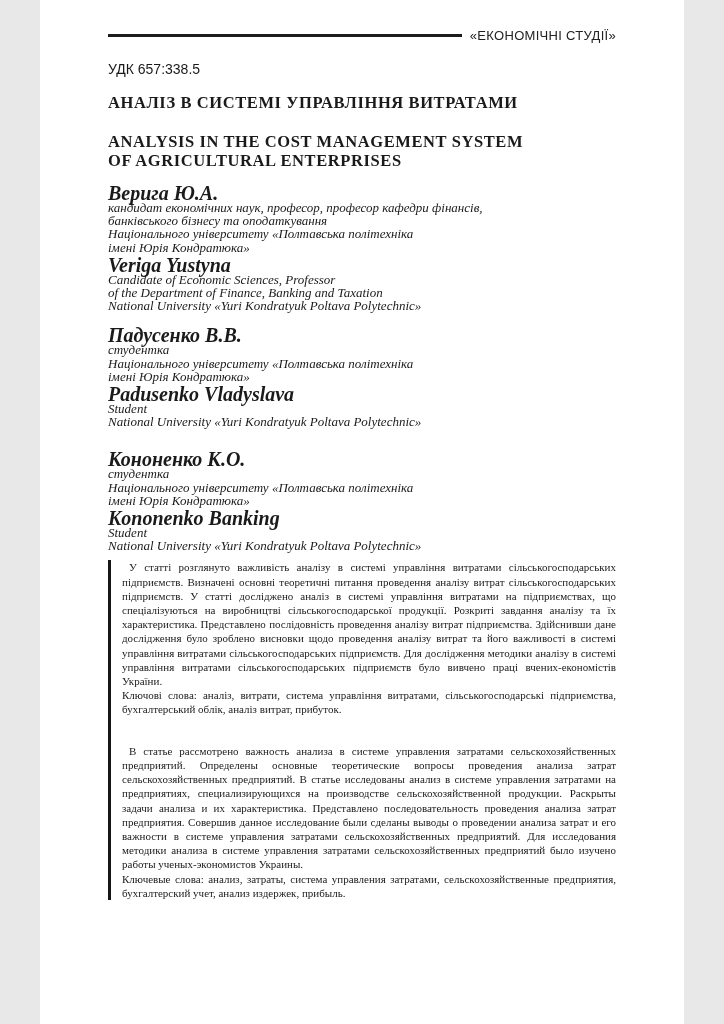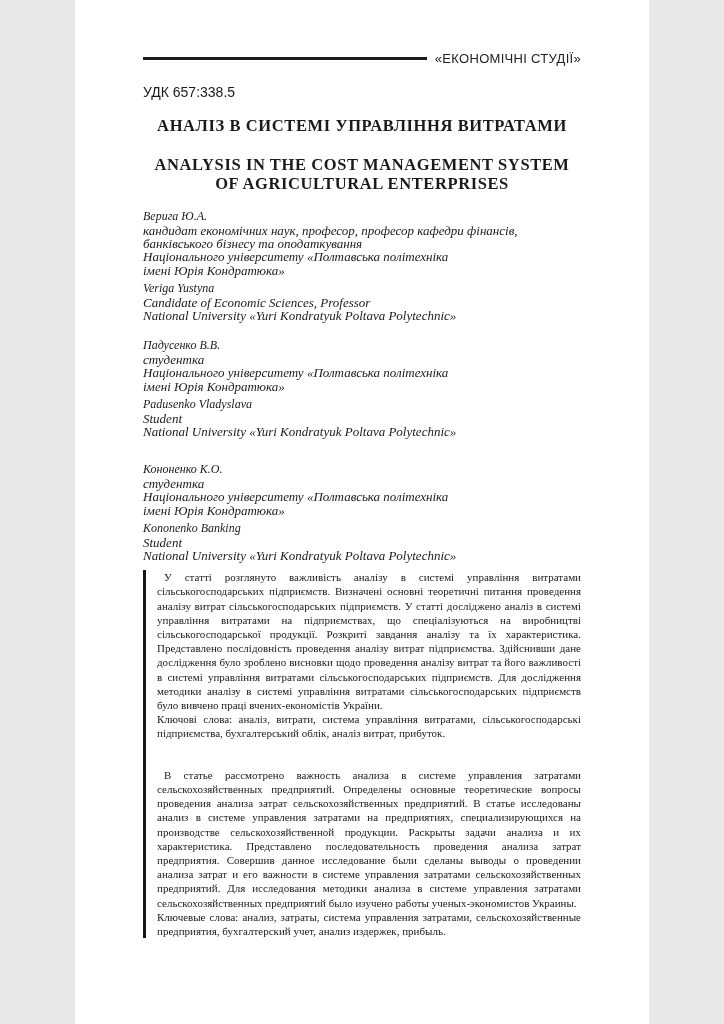--- a/index.html
+++ b/index.html
@@ -1,23 +1,23 @@
 <!DOCTYPE html>
 <html lang="uk"><head>
 <meta charset="utf-8">
 <style>
   html, body { margin: 0; padding: 0; background: #e8e8e8; }
   .page {
     position: relative;
-    width: 574px;
+    width: 644px;
     height: 1024px;
     margin: 0 auto;
     background: #ffffff;
     box-sizing: border-box;
-    padding: 51px 68px 0 68px;
+    padding: 28px 68px 0 68px;
     color: #1a1a1a;
     font-family: "Liberation Serif", "DejaVu Serif", serif;
     overflow: hidden;
   }
 
   
   .header-row { display: flex; align-items: center; }
   .header-rule { flex: 1 1 auto; height: 3px; background: #1c1c1c; margin-right: 8px; }
   .journal-name {
     font-family: "Liberation Sans", "DejaVu Sans", sans-serif;
@@ -28,38 +28,38 @@
   }
 
   .udc {
     margin-top: 18px;
     font-family: "Liberation Sans", "DejaVu Sans", sans-serif;
     font-size: 14px;
   }
 
   
   .title-uk, .title-en {
-    text-align: center;
+    text-align: left;
     font-weight: bold;
     font-size: 16.5px;
     line-height: 19px;
     letter-spacing: 0.6px;
   }
   .title-uk { margin-top: 16px; }
   .title-en { margin-top: 20px; }
 
   
   .authors { margin-top: 16px; }
   .author-block { margin-top: 0; }
   .author-block.gap-sm { margin-top: 16px; }
   .author-block.gap-md { margin-top: 24px; }
   .author-name {
-    font-weight: normal;
+    font-weight: bold;
     font-style: italic;
-    font-size: 12px;
+    font-size: 20px;
     line-height: 15px;
   }
   .affil-line {
     font-style: italic;
     font-size: 13px;
     line-height: 13.2px;
   }
   .author-en { margin-top: 4px; }
 
   
@@ -117,20 +117,21 @@
 
     <div class="author-block">
       <div class="author-name">Верига Ю.А.</div>
       <div class="affil-line">кандидат економічних наук, професор, професор кафедри фінансів,</div>
       <div class="affil-line">банківського бізнесу та оподаткування</div>
       <div class="affil-line">Національного університету «Полтавська політехніка</div>
       <div class="affil-line">імені Юрія Кондратюка»</div>
       <div class="author-en">
         <div class="author-name">Veriga Yustyna</div>
         <div class="affil-line">Candidate of Economic Sciences, Professor</div>
+        <div class="affil-line">of the Department of Finance, Banking and Taxation</div>
         <div class="affil-line">National University «Yuri Kondratyuk Poltava Polytechnic»</div>
       </div>
     </div>
 
     <div class="author-block gap-sm">
       <div class="author-name">Падусенко В.В.</div>
       <div class="affil-line">студентка</div>
       <div class="affil-line">Національного університету «Полтавська політехніка</div>
       <div class="affil-line">імені Юрія Кондратюка»</div>
       <div class="author-en">

